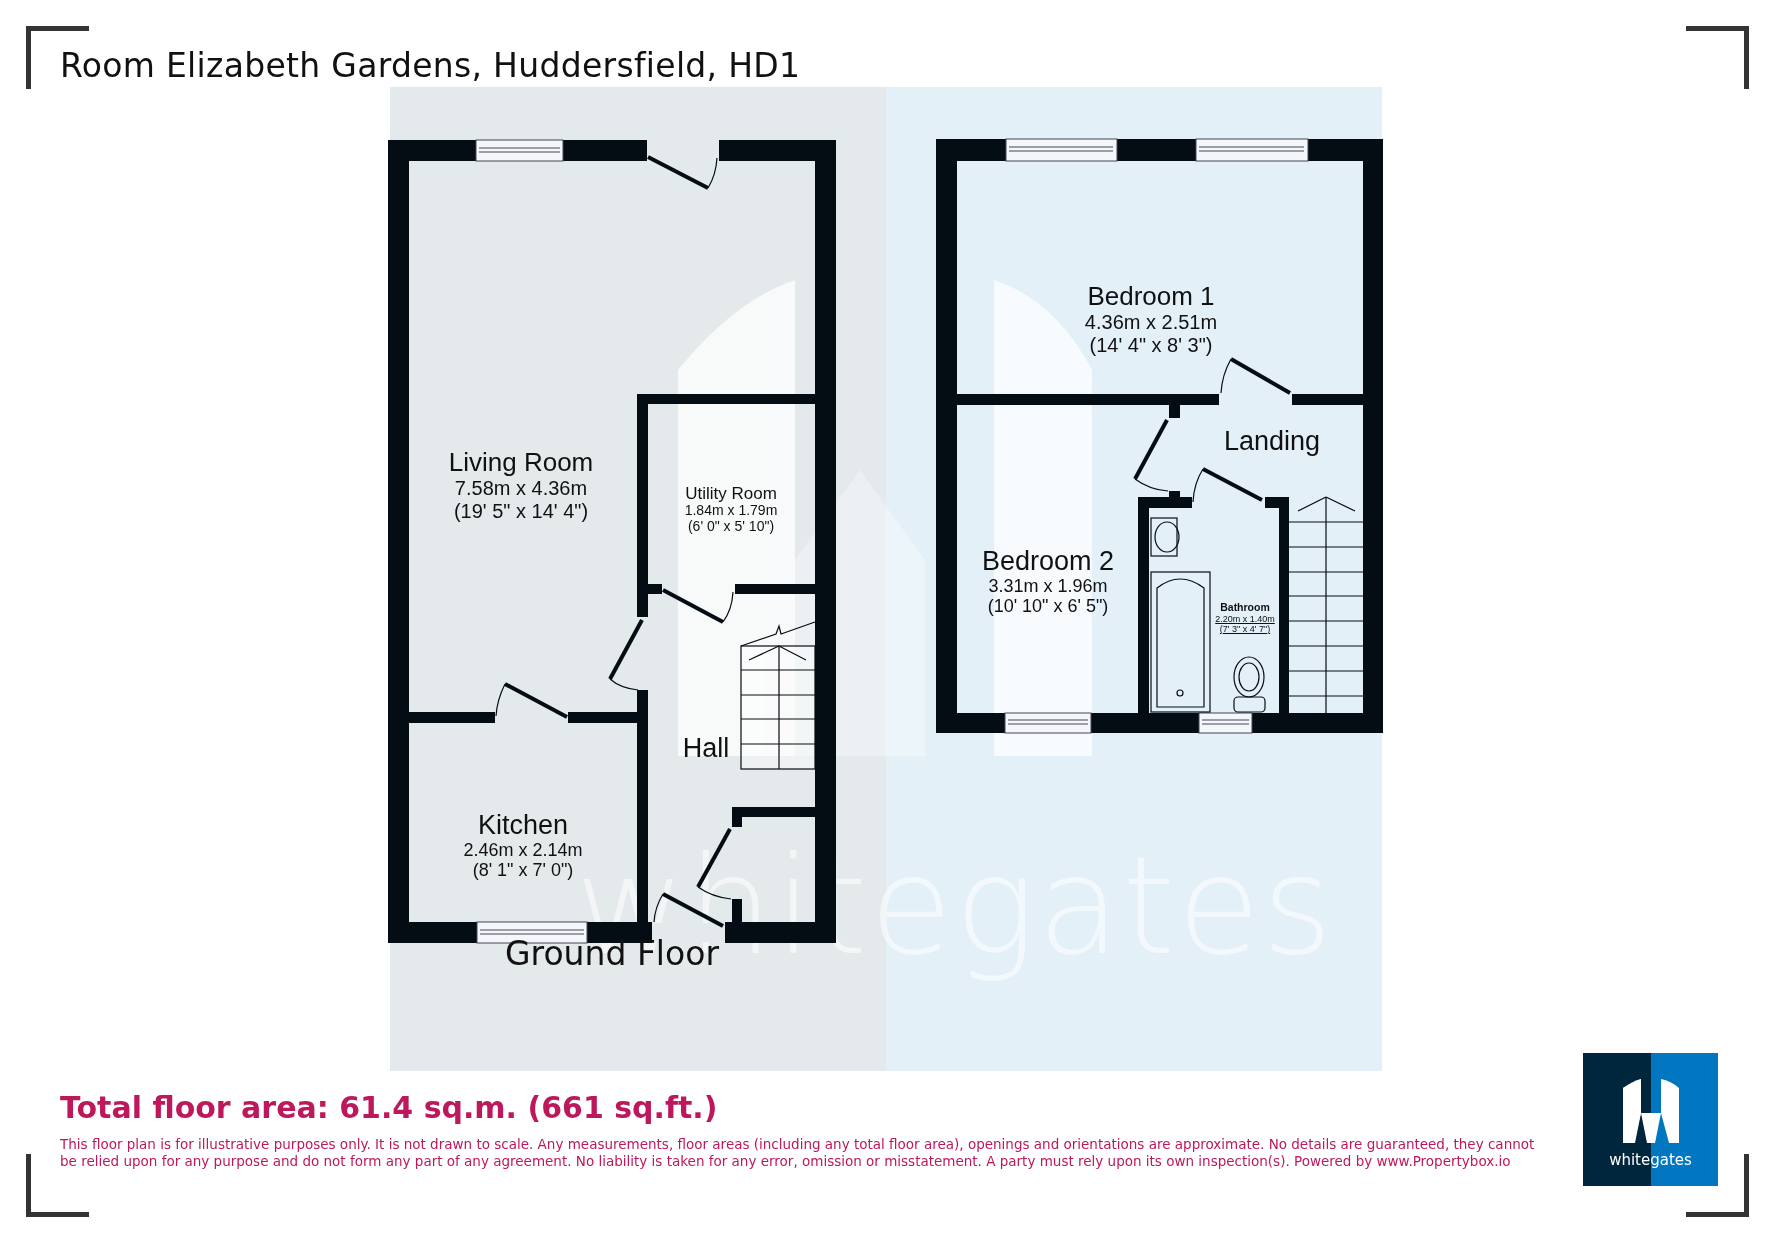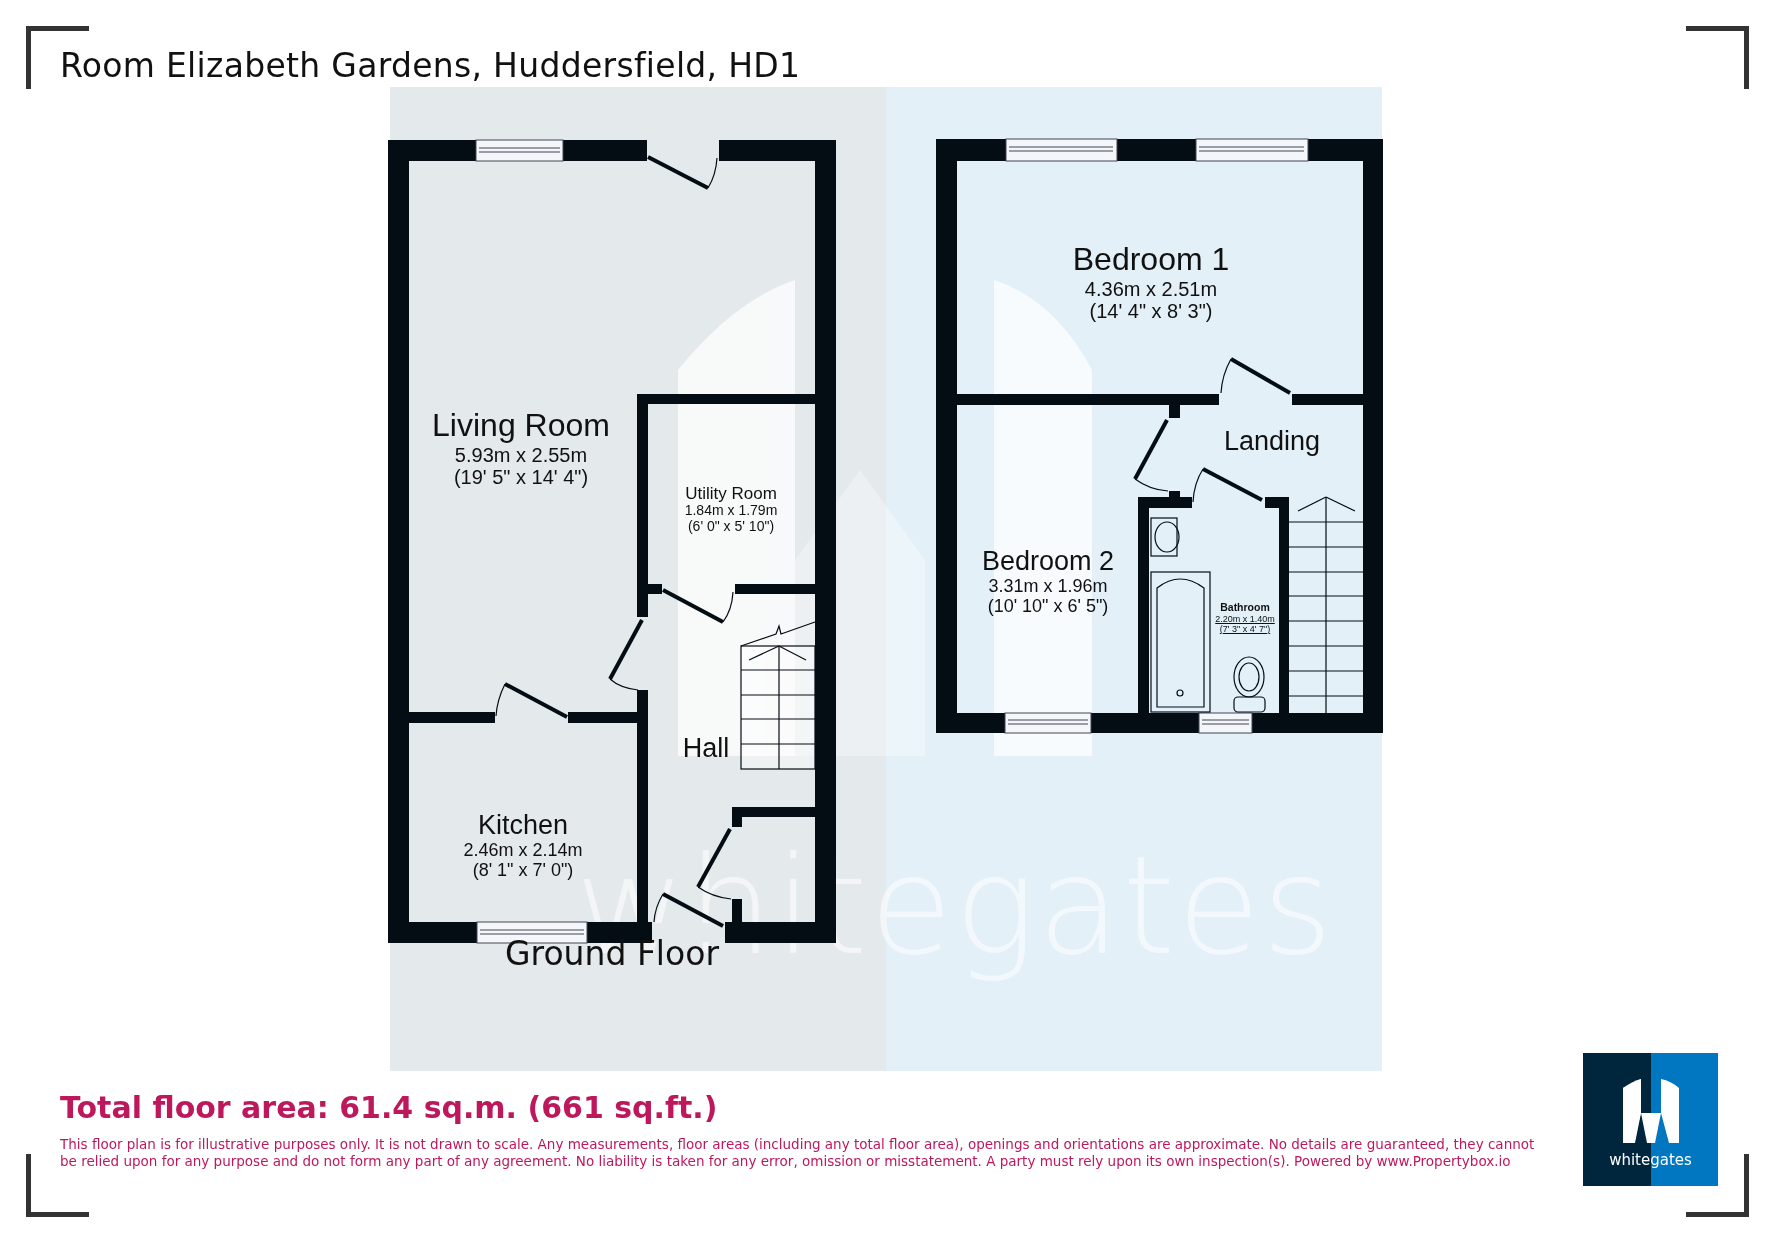--- a/index.html
+++ b/index.html
@@ -6,21 +6,21 @@
   body { width:1771px; height:1239px; position:relative; overflow:hidden; font-family:"DejaVu Sans", sans-serif; color:#111; }
   .corner { position:absolute; border-color:#333; border-style:solid; border-width:0; }
   .title { position:absolute; left:60px; top:46px; font-family:"DejaVu Sans", sans-serif; font-size:33px; letter-spacing:0.3px; color:#111; white-space:nowrap; }
   .panel { position:absolute; top:87px; height:984px; }
   .panel.ground { left:390px; width:496px; background:#e4e9ec; }
   .panel.first { left:886px; width:496px; background:#e3f0f8; }
   svg.plan { position:absolute; left:0; top:0; }
   .room-label { position:absolute; text-align:center; font-family:"Liberation Sans", sans-serif; color:#111; white-space:nowrap; transform:translateX(-50%); line-height:1.12; }
   .room-label .name { display:block; }
   .room-label .dim { display:block; }
-  .lg .name { font-size:32px; }
+  .lg .name { font-size:26px;margin-top:40px; }
   .lg .dim { font-size:20px; }
   .md .name { font-size:27px; }
   .md .dim { font-size:18px; }
   .sm .name { font-size:17px; }
   .sm .dim { font-size:14px; }
   .xs .name { font-size:10.5px; font-weight:bold; }
   .xs .dim { font-size:9px;text-decoration:underline; }
   .floor-caption { position:absolute; text-align:center; transform:translateX(-50%); white-space:nowrap; }
   .floor-caption .fname { display:block; font-size:33px; color:#111; }
   .floor-caption .farea { display:block; font-size:22px; margin-top:8px; color:#111; }
@@ -179,21 +179,21 @@
     <line x1="1289" y1="646" x2="1363" y2="646"></line>
     <line x1="1289" y1="671" x2="1363" y2="671"></line>
     <line x1="1289" y1="696" x2="1363" y2="696"></line>
     <line x1="1298" y1="511" x2="1326" y2="497"></line>
     <line x1="1326" y1="497" x2="1355" y2="511"></line>
   </g>
 </svg>
 
 <div class="room-label lg" style="left:521px; top:408px;">
   <span class="name">Living Room</span>
-  <span class="dim">5.93m x 2.55m</span>
+  <span class="dim">7.58m x 4.36m</span>
   <span class="dim">(19' 5" x 14' 4")</span>
 </div>
 <div class="room-label sm" style="left:731px; top:484px;">
   <span class="name">Utility Room</span>
   <span class="dim">1.84m x 1.79m</span>
   <span class="dim">(6' 0" x 5' 10")</span>
 </div>
 <div class="room-label md" style="left:706px; top:733px;">
   <span class="name">Hall</span>
 </div>

